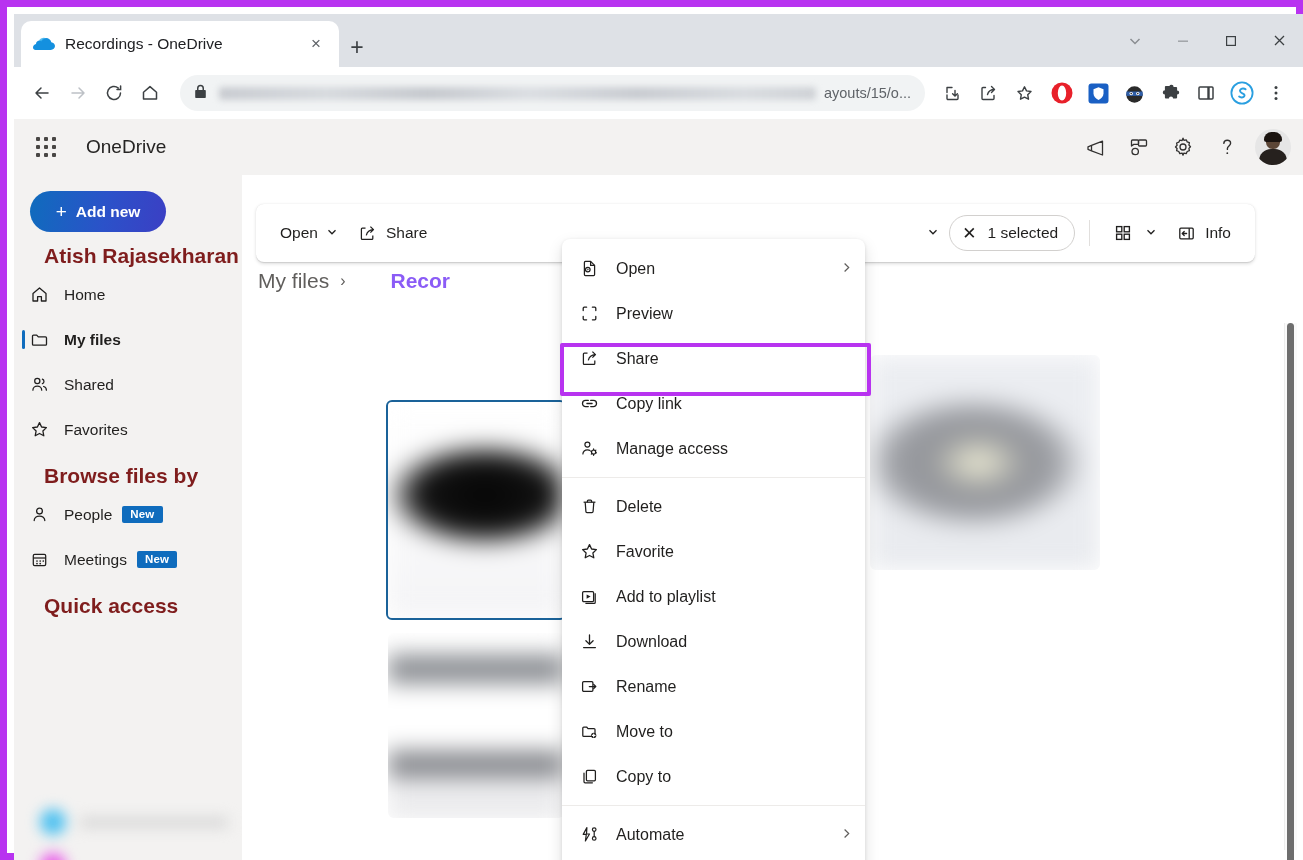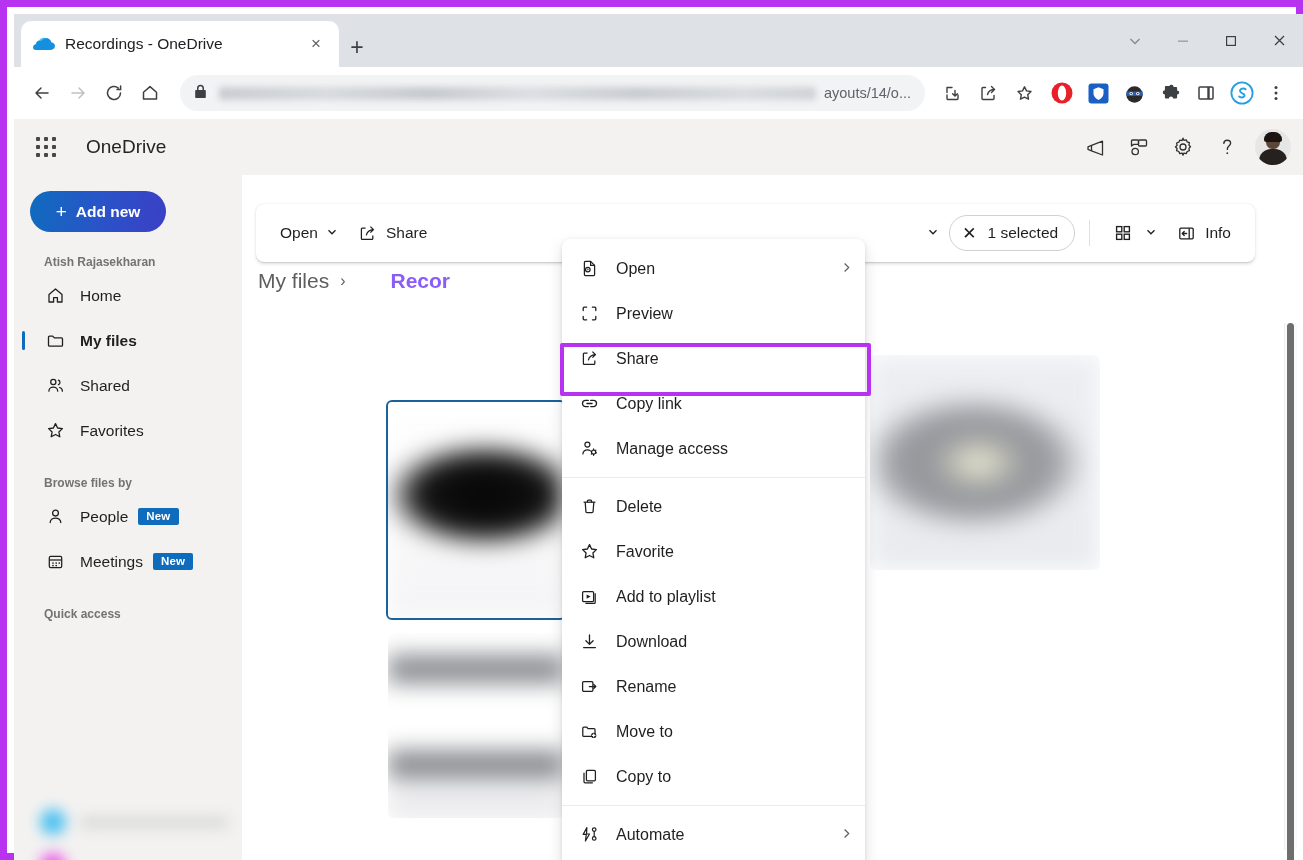--- a/index.html
+++ b/index.html
@@ -134,25 +134,25 @@
     background: #f3f2f1; padding-top: 16px;
   }
   #addnew {
     margin: 0 0 0 16px; width: 136px; height: 41px; border-radius: 21px;
     background: linear-gradient(100deg,#0f6cbd 0%, #2b52c9 55%, #3b3fc4 100%);
     color: #fff; display: flex; align-items: center; justify-content: center;
     font-size: 15.5px; font-weight: bold; border: none; cursor: pointer;
   }
   #addnew .plus { font-size: 19px; font-weight: 400; margin-right: 9px; }
   .nav-group-title {
-    font-size: 12px; font-weight: bold; color: #737373;
-    margin: 23px 0 4px 30px;
+    font-size: 21px; font-weight: bold; color: #7f1d1d;
+    margin: 12px 0 4px 30px;
   }
   #sidebar .nav-item {
-    height: 45px; display: flex; align-items: center; padding-left: 30px;
+    height: 45px; display: flex; align-items: center; padding-left: 14px;
     position: relative; color: #201f1e; font-size: 15.5px; cursor: pointer;
   }
   #sidebar .nav-item .ic {
     width: 22px; margin-right: 14px; display: flex; align-items: center;
     justify-content: center; flex: 0 0 auto; color: #201f1e;
   }
   #sidebar .nav-item.active { font-weight: bold; }
   #sidebar .nav-item.active::before {
     content: ""; position: absolute; left: 8px; top: 13px;
     width: 3px; height: 19px; background: #0f6cbd; border-radius: 2px;
@@ -315,21 +315,21 @@
           </svg>
       </div>
 
       <div id="omnibox">
         <span class="lock">
           <svg width="13" height="15" viewBox="0 0 13 15">
               <path d="M3 6V4.3a3.5 3.5 0 0 1 7 0V6h.8c.6 0 1 .4 1 1v6c0 .6-.4 1-1 1H2.2c-.6 0-1-.4-1-1V7c0-.6.4-1 1-1zm1.5 0h4V4.3a2 2 0 0 0-4 0z" fill="#3c4043"></path>
             </svg>
         </span>
         <span id="url-blur"></span>
-        <span id="url-tail">ayouts/14/o...</span>
+        <span id="url-tail">ayouts/15/o...</span>
       </div>
 
       <div class="tb-icon">
         <svg width="19" height="19" viewBox="0 0 19 19" fill="none" stroke="currentColor" stroke-width="1.4" stroke-linecap="round">
             <path d="M4 3.5h5M4 3.5v5"></path>
             <path d="M15 11v3.5a1 1 0 0 1-1 1H5a1 1 0 0 1-1-1V11"></path>
             <path d="M12 6.5v5.5M9.6 9.7l2.4 2.4 2.4-2.4"></path>
           </svg>
       </div>
       <div class="tb-icon">

